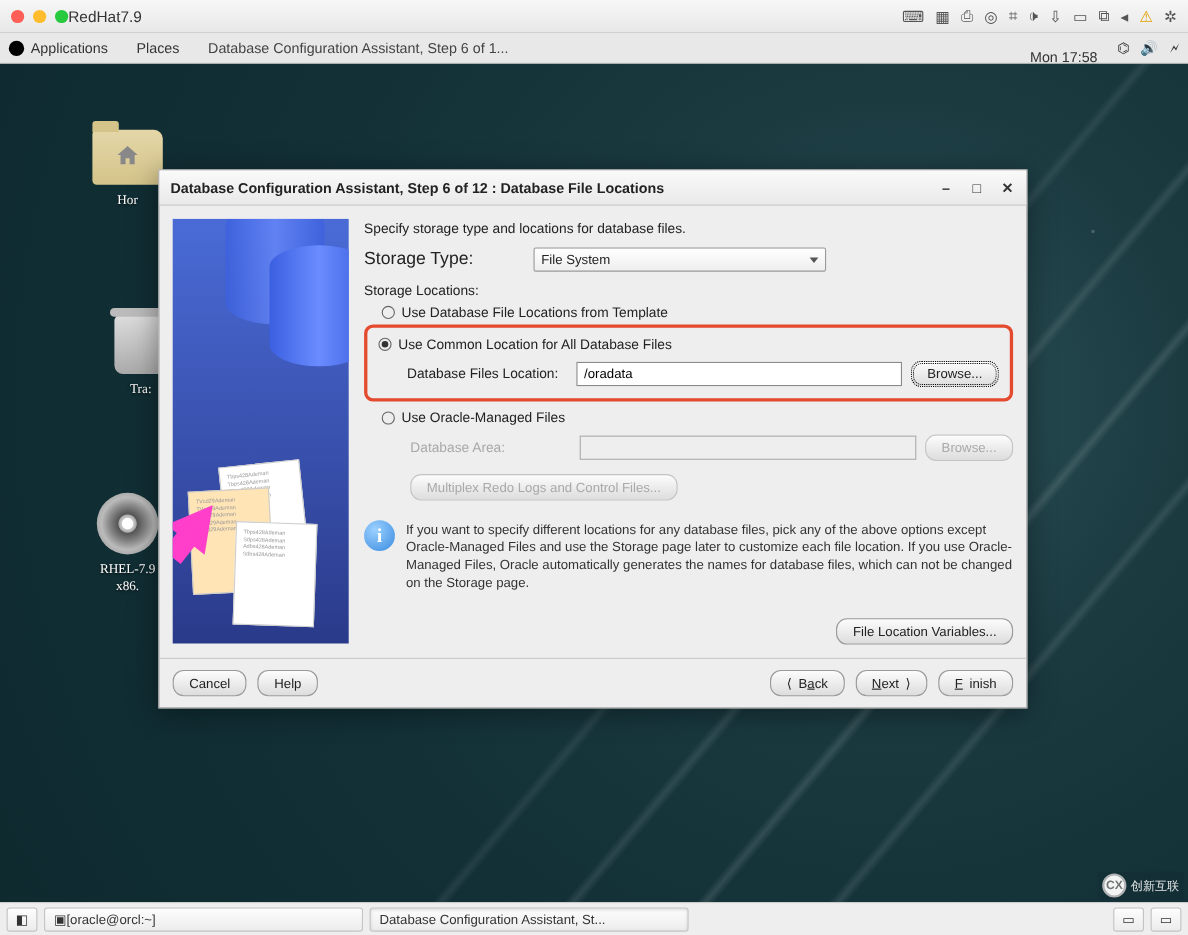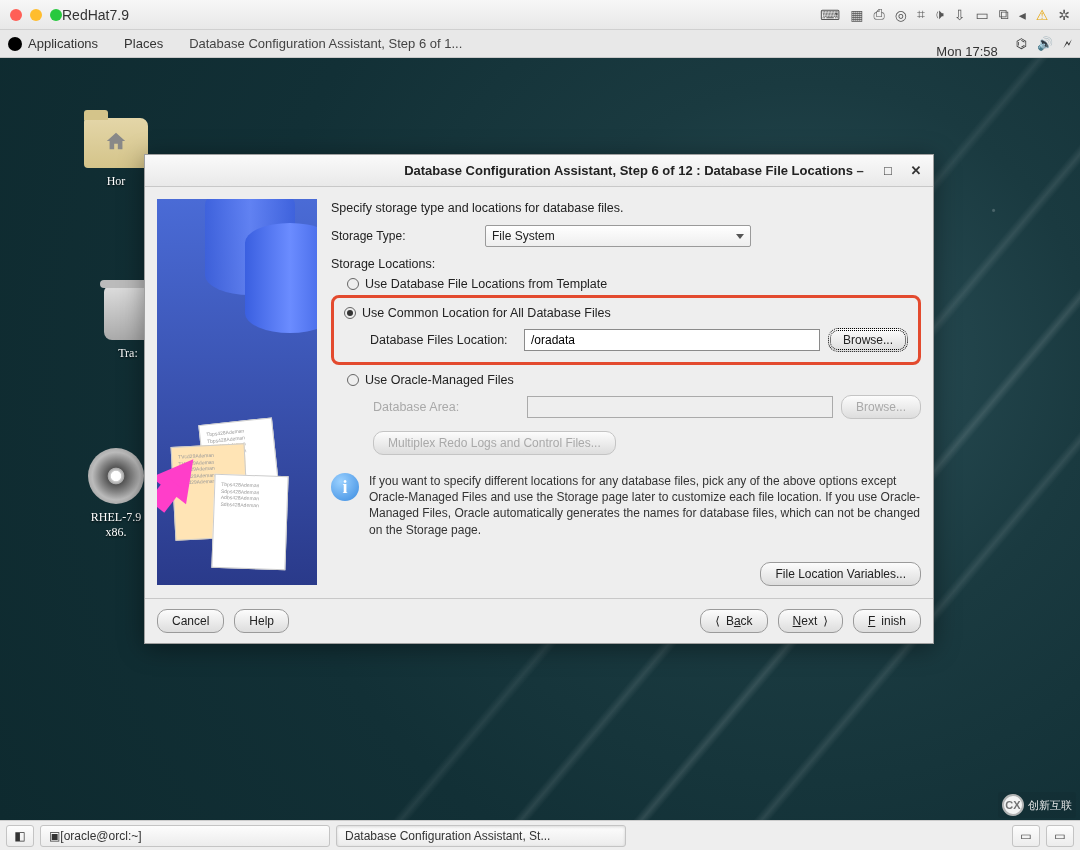--- a/index.html
+++ b/index.html
@@ -52,40 +52,40 @@
 .panel-btn.icon-only { width:28px; justify-content:center; padding:0; }
 .panel-btn.task { min-width:290px; }
 .panel-btn.task.active { box-shadow: inset 0 1px 3px rgba(0,0,0,0.15); }
 .bottom-panel .spacer { flex:1; }
 .panel-right { display:flex; gap:6px; align-items:center; }
 .watermark { position:absolute; right:4px; bottom:32px; color:#eee; font-size:11px; background:rgba(0,0,0,0.05); padding:2px 4px; border-radius:2px; display:flex; align-items:center; gap:4px; opacity:0.95; z-index:40; }
 .wm-logo { width:22px; height:22px; border:2px solid #bbb; border-radius:50%; display:flex; align-items:center; justify-content:center; color:#777; font-weight:bold; font-size:11px; background:#fff; }
 
 .dialog { position:absolute; left:144px; top:96px; width:790px; background:#eeeeee; border:1px solid #a0a0a0; box-shadow:0 4px 24px rgba(0,0,0,0.4); z-index:10; }
 .dlg-titlebar { height:32px; background:linear-gradient(#fafafa,#e9e9e9); border-bottom:1px solid #c8c8c8; display:flex; align-items:center; padding:0 10px; }
-.dlg-title { flex:1; text-align:right; font-weight:bold; color:#222; font-size:13px; }
+.dlg-title { flex:1; text-align:left; font-weight:bold; color:#222; font-size:13px; }
 .win-btns { display:flex; gap:14px; }
 .win-btn { width:14px; height:14px; display:flex; align-items:center; justify-content:center; font-weight:bold; color:#333; cursor:pointer; }
 
 .dlg-body { padding:12px; display:flex; gap:14px; }
 .side-img { width:160px; height:386px; background:linear-gradient(#4a6bd6,#2a3a8a); position:relative; overflow:hidden; }
 .cyl { position:absolute; width:90px; height:110px; background:linear-gradient(90deg,#3a5fe0,#6b8cff,#3a5fe0); border-radius:50%/18%; }
 .cyl.c1 { top:24px; right:-18px; }
 .cyl.c2 { top:-14px; right:22px; opacity:0.7; }
 .sheet { position:absolute; width:74px; height:94px; background:#fff; border:1px solid #ccc; transform:rotate(-6deg); padding:6px; font-size:5px; color:#999; line-height:1.3; overflow:hidden; }
 .sheet.s1 { bottom:70px; left:46px; background:#fff; }
 .sheet.s2 { bottom:46px; left:16px; background:#ffe4b5; transform:rotate(-3deg); }
 .sheet.s3 { bottom:16px; left:56px; background:#fff; transform:rotate(2deg); }
 .pink-arrow { position:absolute; bottom:90px; left:2px; width:0; height:0; border-left:22px solid transparent; border-right:22px solid transparent; border-bottom:40px solid #ff3ec9; transform:rotate(38deg); }
 .pink-arrow::after { content:""; position:absolute; left:-10px; top:30px; width:20px; height:30px; background:#ff3ec9; }
 
 .content { flex:1; color:#222; }
 .instruct { margin:2px 0 10px 0; font-size:12.5px; }
 .row { display:flex; align-items:center; gap:10px; margin:4px 0 10px 0; }
-.lbl { width:144px; font-size:12px; }
+.lbl { width:144px; font-size:16px; }
 .select { flex:0 0 266px; height:22px; border:1px solid #9a9a9a; background:linear-gradient(#fff,#eee); display:flex; align-items:center; justify-content:space-between; padding:0 6px; font-size:12px; border-radius:2px; cursor:pointer; }
 .select .caret { border-left:4px solid transparent; border-right:4px solid transparent; border-top:5px solid #555; }
 
 .sect-label { font-size:12.5px; margin:4px 0 6px 0; }
 .radio-row { display:flex; align-items:center; gap:6px; margin:0 0 4px 16px; font-size:12.5px; cursor:pointer; }
 .radio { width:12px; height:12px; border:1px solid #666; border-radius:50%; display:inline-flex; align-items:center; justify-content:center; }
 .radio.checked::after { content:""; width:6px; height:6px; background:#333; border-radius:50%; }
 
 .highlight-box { border:3px solid #e34a2e; border-radius:8px; padding:8px 10px 10px 10px; margin:4px 0 8px 0; }
 .sub-row { display:flex; align-items:center; gap:8px; margin:8px 0 0 26px; }

